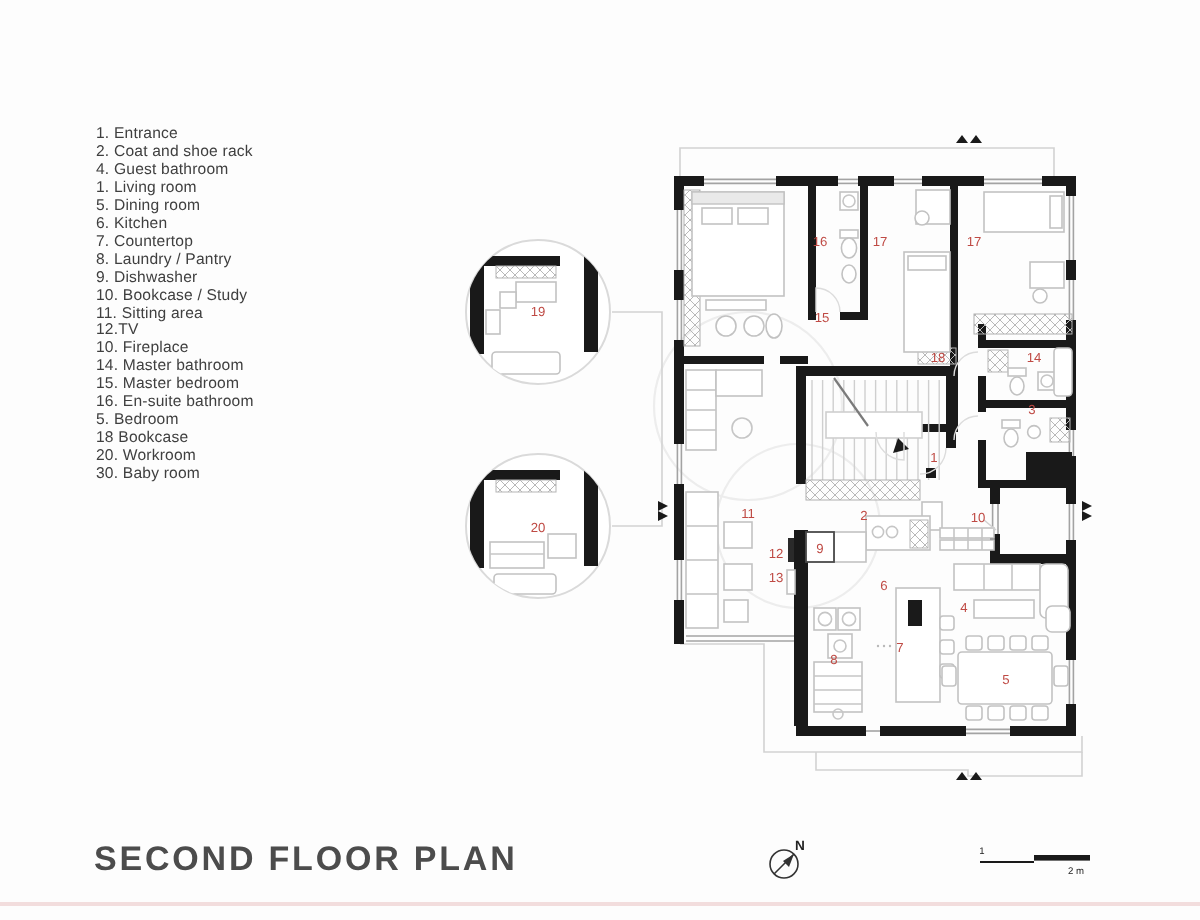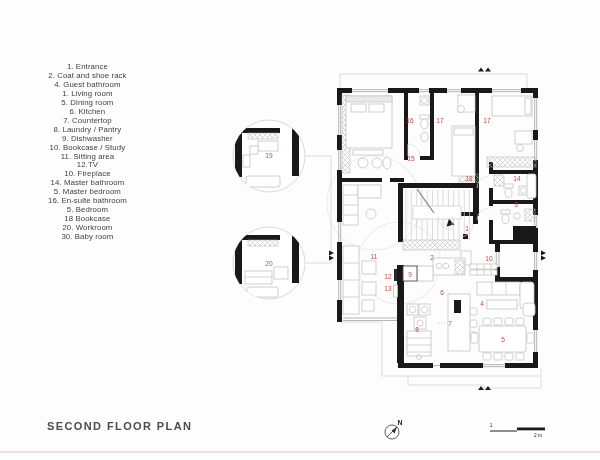--- a/index.html
+++ b/index.html
@@ -1,21 +1,21 @@
 <!DOCTYPE html>
 <html><head>
 <meta charset="utf-8">
 <style>
   html,body{margin:0;padding:0;background:#fff;}
   .page{position:relative;width:600px;height:460px;background:#fdfdfd;overflow:hidden;
         font-family:"Liberation Sans",sans-serif;}
   .legend{position:absolute;left:48px;top:63px;margin:0;padding:0;}
   .legend li{list-style:none;font-size:7.8px;line-height:8.95px;color:#3f3f3f;
-             letter-spacing:.1px;white-space:nowrap;text-align:center;}
-  .plan-title{position:absolute;left:47px;top:420px;font-size:11px;font-weight:bold;
+             letter-spacing:.1px;white-space:nowrap;}
+  .plan-title{position:absolute;left:47px;top:420px;font-size:17px;font-weight:bold;
               letter-spacing:1.4px;color:#4c4c4c;}
   .bottom-rule{position:absolute;left:0;top:451px;width:600px;height:1.5px;background:#f2dddd;}
   svg{position:absolute;left:0;top:0;}
   .w{fill:#191919;stroke:none;}
   .f{fill:#ffffff;stroke:#c2c2c2;stroke-width:0.8;}
   .fd{fill:#e9e9e9;stroke:#c2c2c2;stroke-width:0.7;}
   .fg{fill:none;stroke:#c6c6c6;stroke-width:0.8;}
   .arc{fill:none;stroke:#dcdcdc;stroke-width:0.7;}
   .thin{fill:none;stroke:#d2d2d2;stroke-width:0.8;}
   .faint{fill:none;stroke:#ededed;stroke-width:1.1;}
@@ -39,21 +39,21 @@
     <li>5. Dining room</li>
     <li>6. Kitchen</li>
     <li>7. Countertop</li>
     <li>8. Laundry / Pantry</li>
     <li>9. Dishwasher</li>
     <li>10. Bookcase / Study</li>
     <li>11. Sitting area</li>
     <li>12.TV</li>
     <li>10. Fireplace</li>
     <li>14. Master bathroom</li>
-    <li>5. Master bedroom</li>
+    <li>15. Master bedroom</li>
     <li>16. En-suite bathroom</li>
     <li>5. Bedroom</li>
     <li>18 Bookcase</li>
     <li>20. Workroom</li>
     <li>30. Baby room</li>
   </ul>
 
   <div class="plan-title">SECOND FLOOR PLAN</div>
   <div class="bottom-rule"></div>
 

